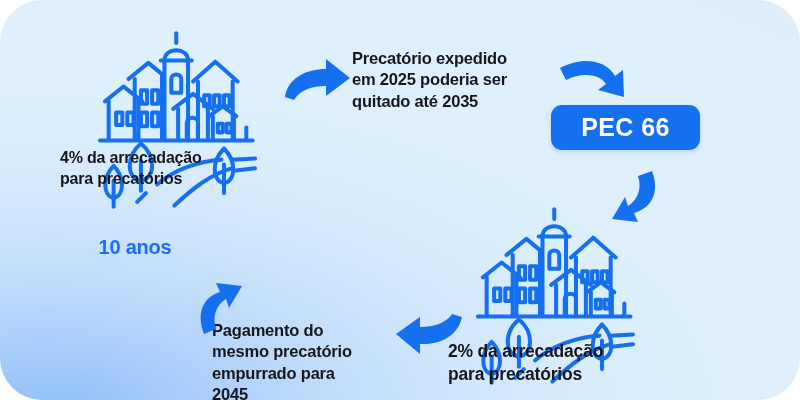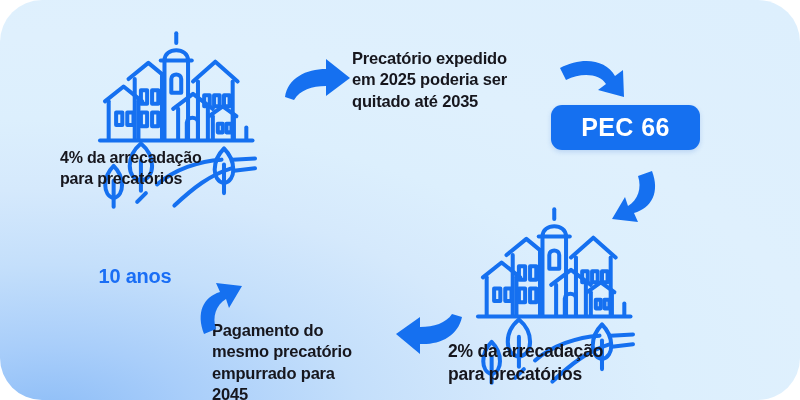--- a/index.html
+++ b/index.html
@@ -90,21 +90,20 @@
     box-shadow: 0 2px 5px rgba(20,90,200,0.18);
   }
 
   #label-espera {
     position: absolute;
     left: 20px;
     top: 234px;
     width: 230px;
     text-align: center;
     line-height: 1.32;
-    margin-top: 29px;
   }
   #label-espera .big {
     display: block;
     color: #1a6ef5;
     font-size: 20px;
     font-weight: bold;
     letter-spacing: -0.2px;
   }
   #label-espera .sub {
     display: block;

